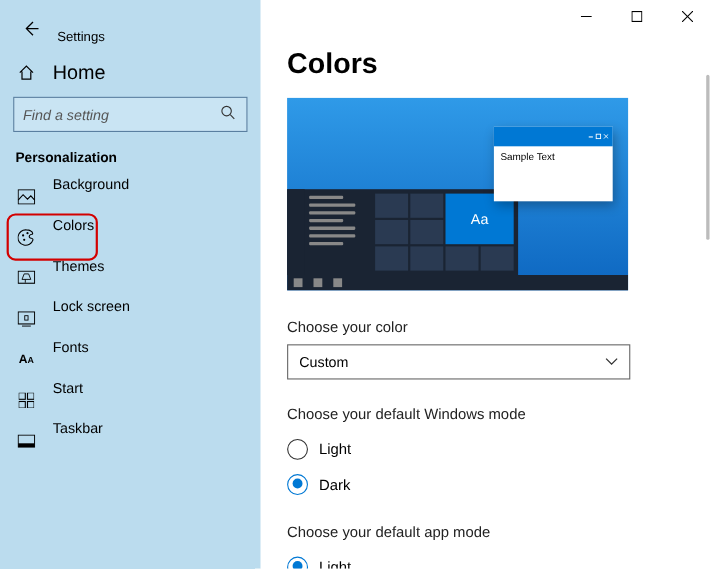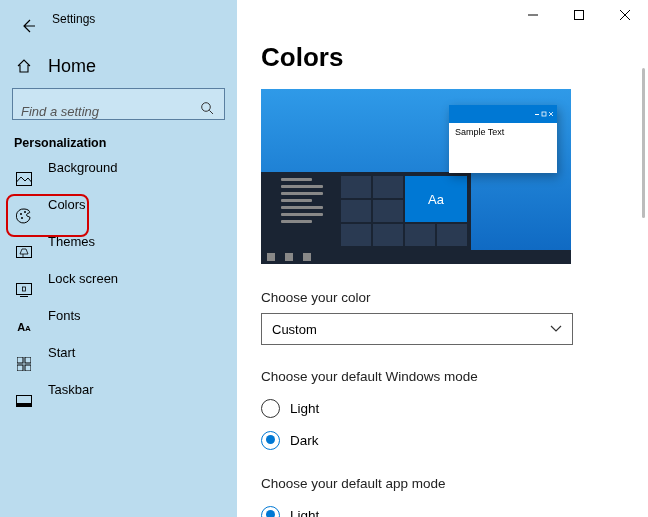--- a/index.html
+++ b/index.html
@@ -2,28 +2,28 @@
 <html><head>
 <meta charset="utf-8">
 <style>
   * { box-sizing: border-box; margin: 0; padding: 0; font-family: "Segoe UI", Arial, sans-serif; }
   body { width: 648px; height: 517px; overflow: hidden; background: #fff; position: relative; }
   .window { display: flex; width: 100%; height: 100%; }
   .titlebar { position: absolute; top: 0; right: 0; display: flex; z-index: 10; }
   .titlebtn { width: 46px; height: 30px; display: flex; align-items: center; justify-content: center; font-size: 10px; background: #fff; }
   .titlebtn svg { display:block; }
   .sidebar { width: 237px; height: 100%; background: #bbdcee; padding-top: 10px; position: relative; flex-shrink:0; }
-  .sidebar-header { display: flex; align-items: flex-start; padding: 2px 14px 2px 14px; height:32px; }
+  .sidebar-header { display: flex; align-items: flex-end; padding: 2px 14px 2px 14px; height:32px; }
   .back-btn { width: 28px; height: 28px; display: flex; align-items:center; justify-content:center; }
   .app-title { font-size: 12px; margin-left: 10px; color:#000; }
   .home-row { display:flex; align-items:center; padding: 8px 14px; height:36px; margin-top:6px;}
   .home-row .icon { width:20px; display:flex; justify-content:center; }
   .home-row .lbl { font-size:18px; margin-left:14px; }
   .search-wrap { padding: 4px 12px 6px 12px; }
-  .search { display:flex; align-items:flex-end; border:1px solid #5a7fa0; background:#c9e4f3; height:32px; padding: 0 8px; }
+  .search { display:flex; align-items:center; border:1px solid #5a7fa0; background:#c9e4f3; height:32px; padding: 0 8px; }
   .search input { flex:1; background:transparent; border:none; outline:none; font-size:13px; font-style: normal; color:#555; }
   .search input::placeholder { color:#555; font-style: italic; }
   .search .sicon { width:16px; }
   .section-label { font-size:12.5px; font-weight:600; padding: 10px 14px 10px 14px; }
   .nav-item { display:flex; height:37px; padding: 0 14px; font-size:13px; cursor:default; }
   .nav-item .icon { width:20px; display:flex; justify-content:center; align-items:center; }
   .nav-item .lbl { margin-left:14px; }
   .nav-item.highlighted { position:relative; }
   .highlight-ring { position:absolute; left:6px; right:148px; top:-3px; bottom:-3px; border:2.5px solid #d30000; border-radius:8px; }
   .content { flex:1; background:#fff; padding: 18px 0 0 24px; position:relative; overflow:hidden; }
@@ -34,21 +34,21 @@
   .sm-left {width:16px; background:#1a2433;}
   .sm-list {width:60px; padding:6px 4px;}
   .sm-line { height:3px; background:#888; margin-bottom:4px; border-radius:1px;}
   .sm-line.short { width: 60%; }
   .sm-line.med { width: 80%; }
   .sm-tiles { flex:1; display:grid; grid-template-columns: repeat(4, 1fr); grid-template-rows: repeat(3,1fr); gap:2px; padding:4px;}
   .tile { background:#2a3a52;}
   .tile.accent { background:#0078d4; grid-column: span 2; grid-row: span 2; display:flex; align-items:center; justify-content:center; color:#fff; font-size:13px;}
   .tb-icons { position:absolute; left:0; bottom:0; height:14px; display:flex; align-items:center; gap:10px; padding-left:6px;}
   .tb-icon { width:8px; height:8px; background:#888;}
-  .sample-window { position:absolute; right:14px; top:16px; width:108px; height:68px; background:#fff; box-shadow: 2px 4px 10px rgba(0,0,0,0.3);}
+  .sample-window { position:absolute; right:14px; top:26px; width:108px; height:68px; background:#fff; box-shadow: 2px 4px 10px rgba(0,0,0,0.3);}
   .sw-title { height:18px; background:#0078d4; display:flex; align-items:center; justify-content:space-between; padding:0 4px;}
   .sw-title span { color:#fff; font-size:8px;}
   .sw-body { padding:4px 6px; font-size:9px; color:#000;}
   .field-label { font-size:13.5px; margin-bottom:8px; color:#222;}
   .dropdown { width:312px; height:32px; border:1px solid #666; display:flex; align-items:center; justify-content:space-between; padding: 0 10px; font-size:13px; margin-bottom:24px;}
   .radio-group { margin-bottom:20px;}
   .radio-row { display:flex; align-items:center; height:32px; font-size:13.5px;}
   .radio { width:19px; height:19px; border-radius:50%; border:1.5px solid #333; margin-right:10px; position:relative;}
   .radio.checked { border-color:#0078d4;}
   .radio.checked::after { content:""; position:absolute; left:3.5px; top:3.5px; width:9px; height:9px; border-radius:50%; background:#0078d4;}

